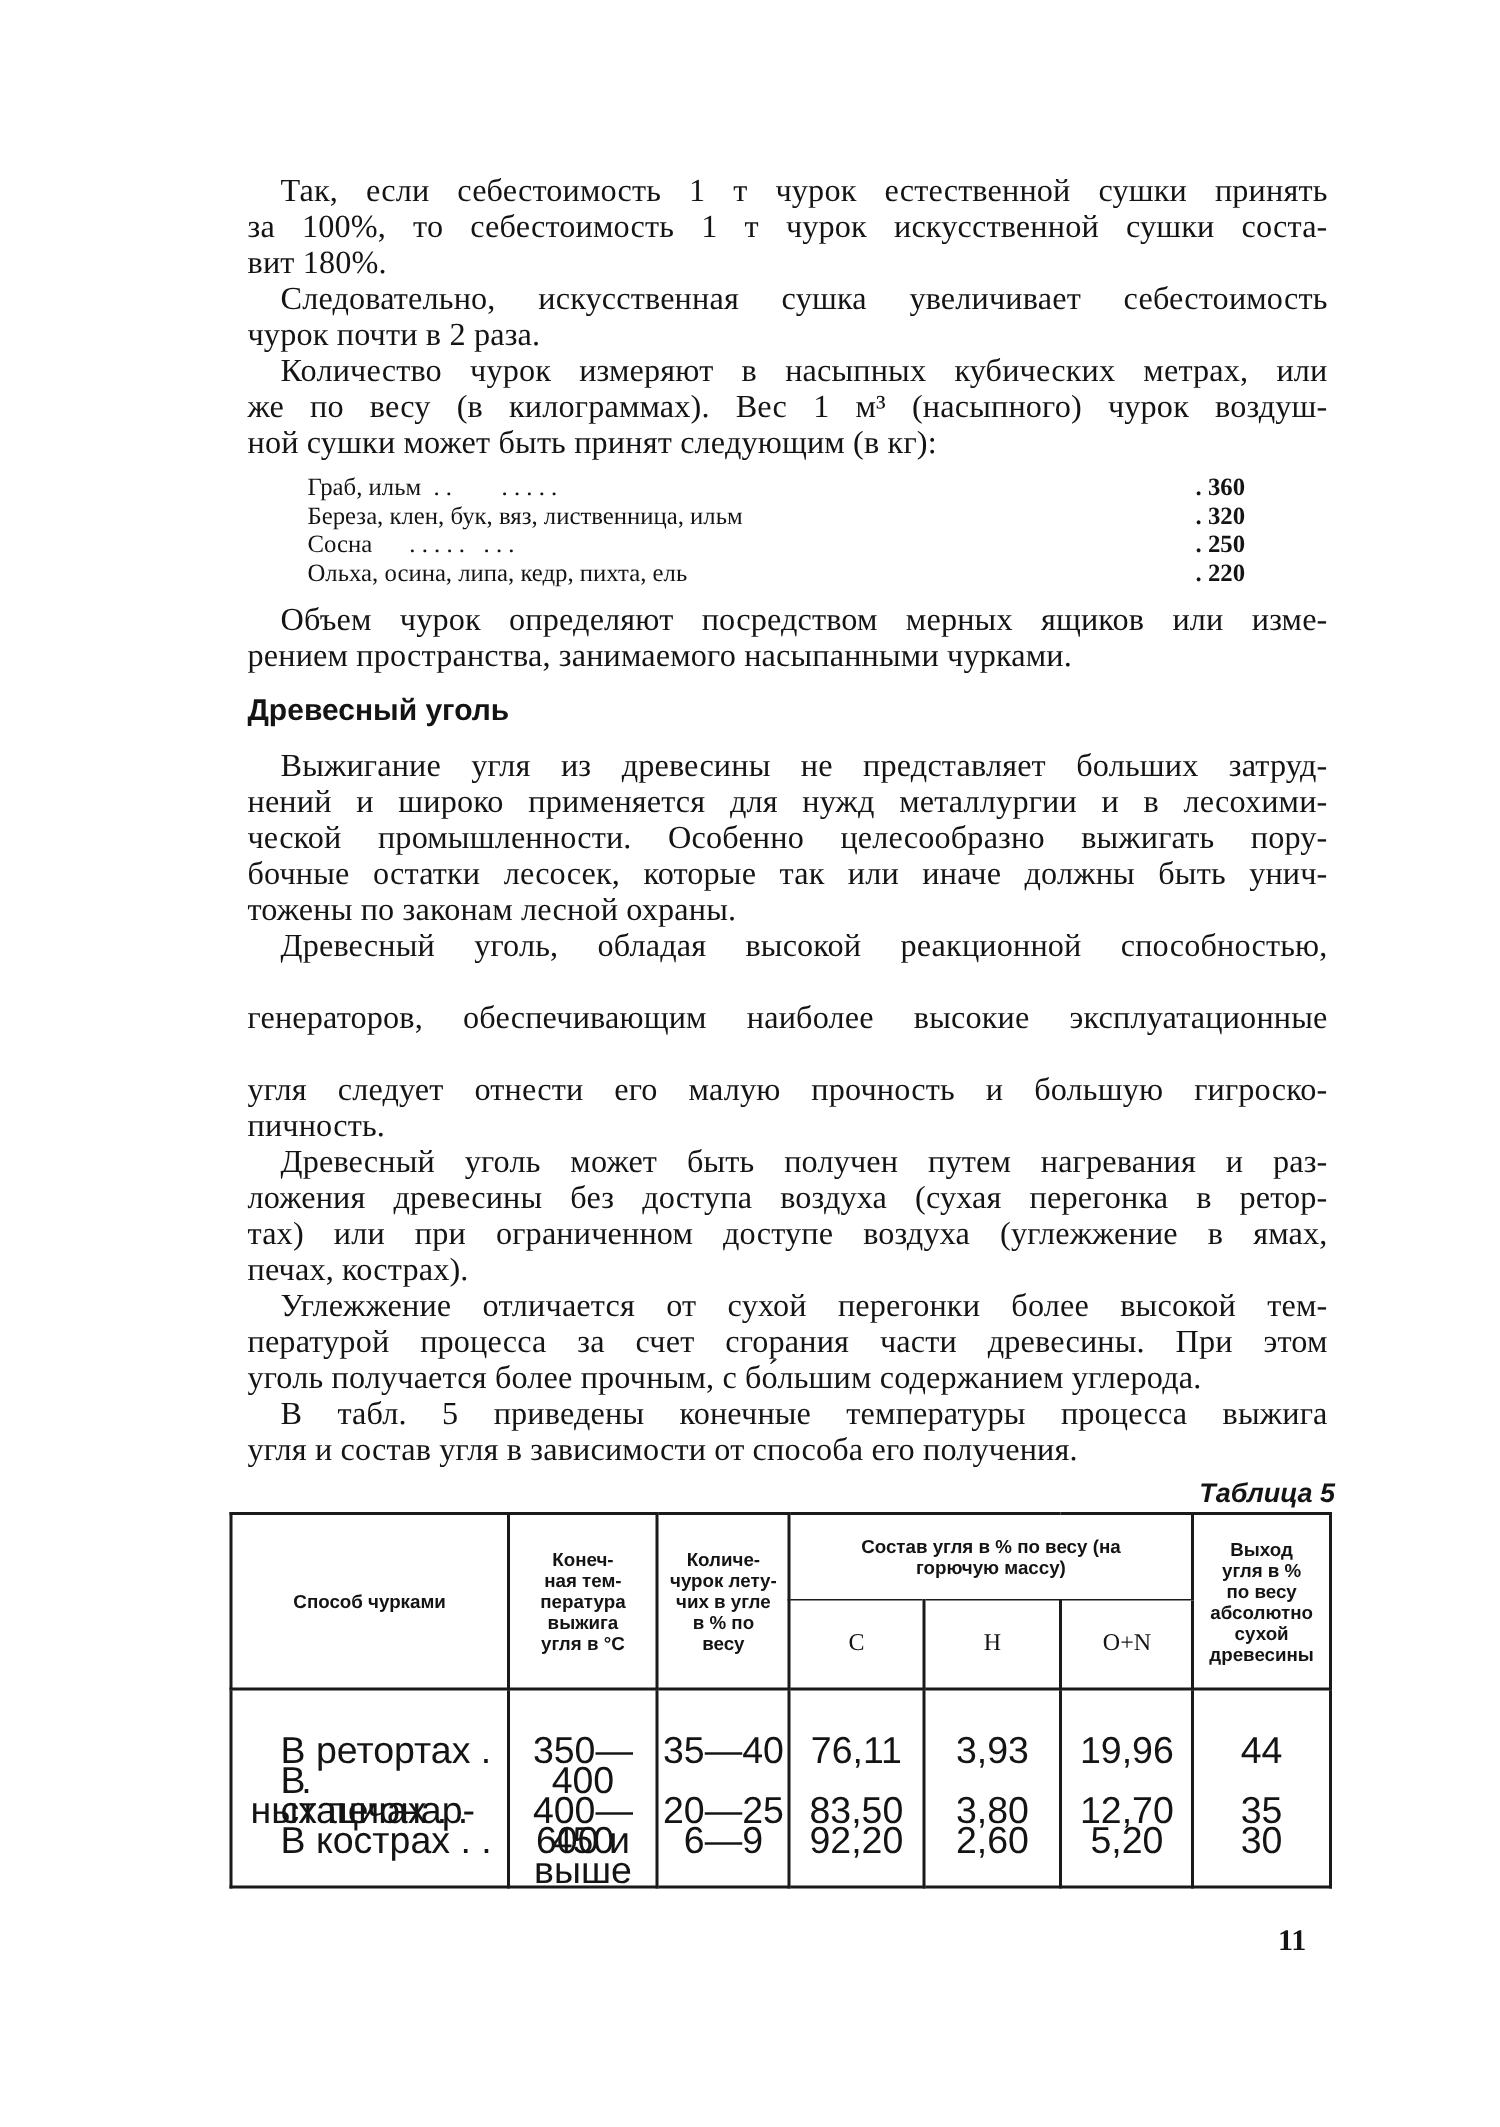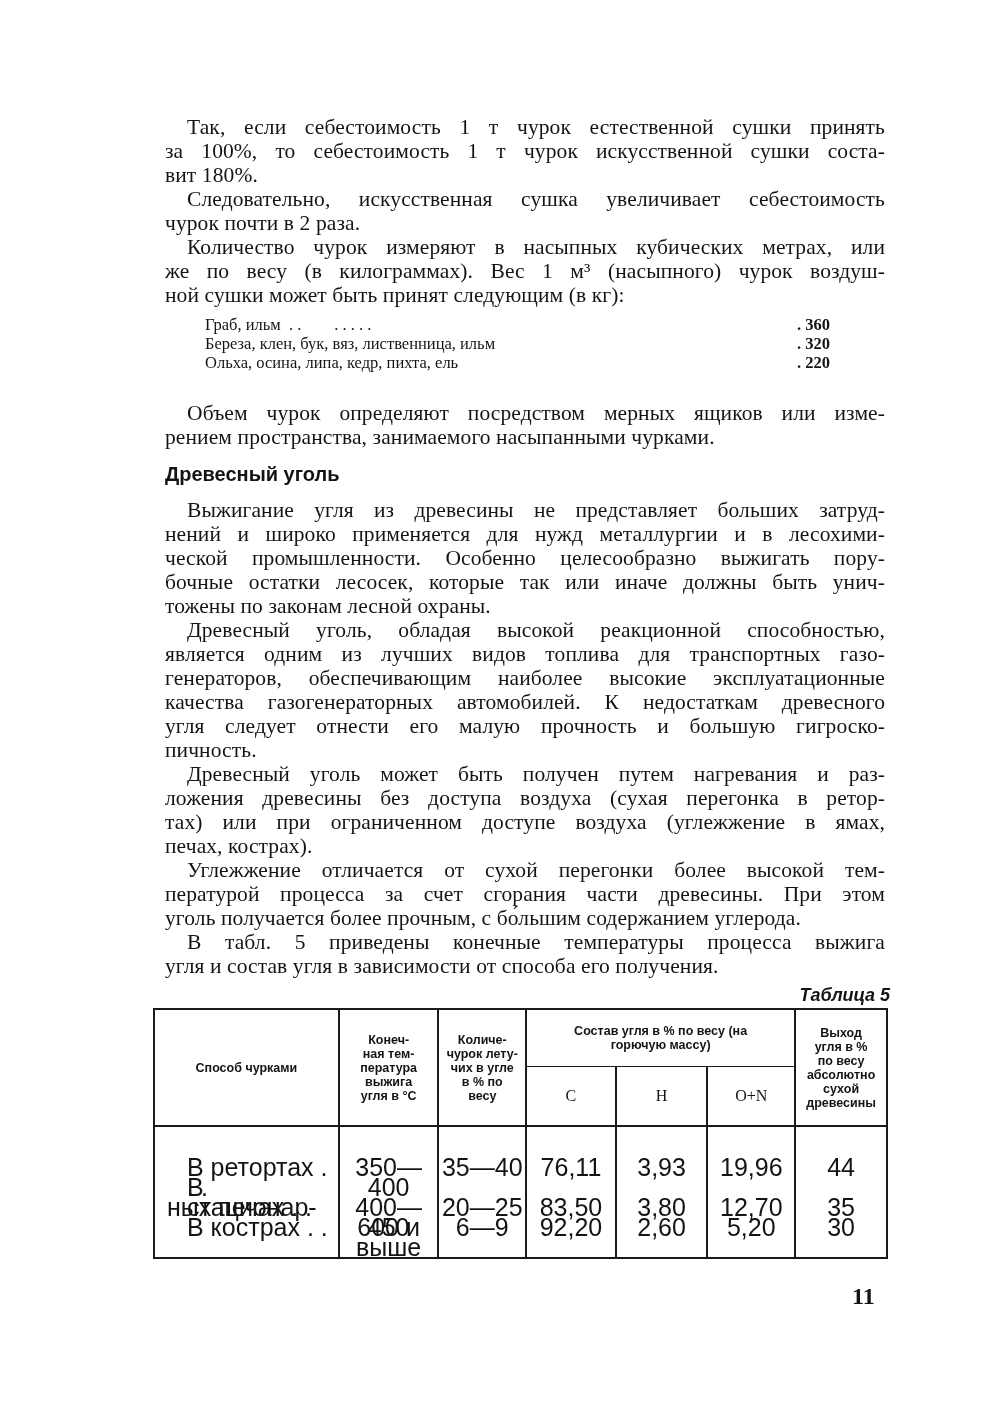--- a/index.html
+++ b/index.html
@@ -24,21 +24,21 @@
   table.t5 th, table.t5 td { border-left: 2px solid #1a1a1a; border-right: 2px solid #1a1a1a; padding: 0; }
   table.t5 th { font-size: 12.5px; font-weight: bold; line-height: 14px; text-align: center; vertical-align: middle; }
   table.t5 thead tr:first-child th { border-top: 2.5px solid #1a1a1a; }
   table.t5 thead tr:last-child th, table.t5 th.rs2 { border-bottom: 2.5px solid #1a1a1a; }
   table.t5 th.sub-head { border-bottom: 1.5px solid #1a1a1a; margin-left: 32px; }
   table.t5 tbody td { border-bottom: 2.5px solid #1a1a1a; vertical-align: top; text-align: center;
                       font-family: Liberation Sans, sans-serif; font-size: 25px; line-height: 20px; padding-top: 30px; height: 115px; box-sizing: border-box; }
   .cellstack div { height: 20px; }
   .method { text-align: left !important; padding-left: 12px !important; }
   .method div { height: 20px; }
-  .pnum { position: absolute; left: 852px; top: 1283px; font-size: 24px; font-weight: bold; }
+  .pnum { position: absolute; left: 852px; top: 1283px; font-size: 20px; font-weight: bold; }
 </style>
 </head>
 <body>
 
 <div class="page">
 
   <div class="line just indent" style="top:115px">Так, если себестоимость 1 т чурок естественной сушки принять</div>
   <div class="line just" style="top:139px">за 100%, то себестоимость 1 т чурок искусственной сушки соста-</div>
   <div class="line" style="top:163px">вит 180%.</div>
 
@@ -52,40 +52,42 @@
   <div class="list">
     <div class="list-row">
       <span class="list-name">Граб, ильм  . .        . . . . .</span>
       <span class="list-val">. 360</span>
     </div>
     <div class="list-row">
       <span class="list-name">Береза, клен, бук, вяз, лиственница, ильм</span>
       <span class="list-val">. 320</span>
     </div>
     <div class="list-row">
+      <span class="list-name">Сосна      . . . . .   . . .</span>
+      <span class="list-val">. 250</span>
+    </div>
+    <div class="list-row">
       <span class="list-name">Ольха, осина, липа, кедр, пихта, ель</span>
       <span class="list-val">. 220</span>
     </div>
   </div>
 
   <div class="line just indent" style="top:401px">Объем чурок определяют посредством мерных ящиков или изме-</div>
   <div class="line" style="top:425px">рением пространства, занимаемого насыпанными чурками.</div>
 
   <div class="heading">Древесный уголь</div>
 
   <div class="line just indent" style="top:498px">Выжигание угля из древесины не представляет больших затруд-</div>
   <div class="line just" style="top:522px">нений и широко применяется для нужд металлургии и в лесохими-</div>
   <div class="line just" style="top:546px">ческой промышленности. Особенно целесообразно выжигать пору-</div>
   <div class="line just" style="top:570px">бочные остатки лесосек, которые так или иначе должны быть унич-</div>
   <div class="line" style="top:594px">тожены по законам лесной охраны.</div>
 
   <div class="line just indent" style="top:618px">Древесный уголь, обладая высокой реакционной способностью,</div>
-  <div class="line just" style="top:642px">является одним из лучших видов топлива для транспортных газо-</div>
   <div class="line just" style="top:666px">генераторов, обеспечивающим наиболее высокие эксплуатационные</div>
-  <div class="line just" style="top:690px">качества газогенераторных автомобилей. К недостаткам древесного</div>
   <div class="line just" style="top:714px">угля следует отнести его малую прочность и большую гигроско-</div>
   <div class="line" style="top:738px">пичность.</div>
 
   <div class="line just indent" style="top:762px">Древесный уголь может быть получен путем нагревания и раз-</div>
   <div class="line just" style="top:786px">ложения древесины без доступа воздуха (сухая перегонка в ретор-</div>
   <div class="line just" style="top:810px">тах) или при ограниченном доступе воздуха (углежжение в ямах,</div>
   <div class="line" style="top:834px">печах, кострах).</div>
 
   <div class="line just indent" style="top:858px">Углежжение отличается от сухой перегонки более высокой тем-</div>
   <div class="line just" style="top:882px">пературой процесса за счет сгорания части древесины. При этом</div>

